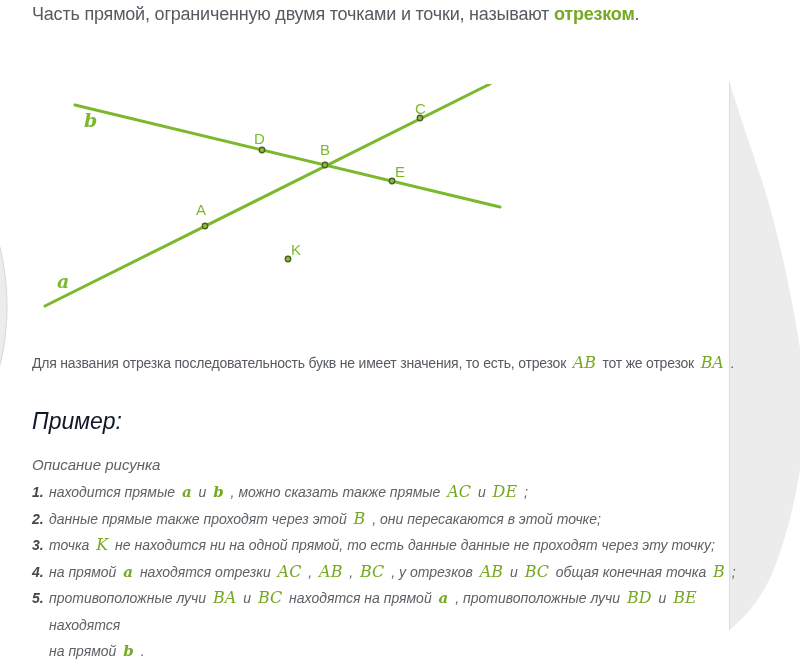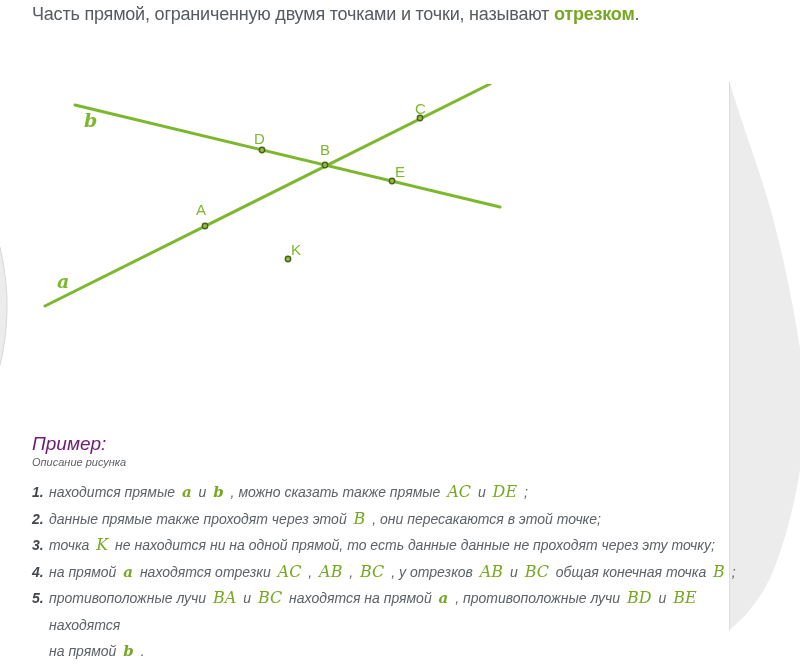--- a/index.html
+++ b/index.html
@@ -11,22 +11,22 @@
   }
   
   .intro{position:absolute;left:32px;top:7px;font-size:18px;line-height:15.5px;letter-spacing:-0.2px;}
   .note{position:absolute;left:32px;top:356px;font-size:14px;line-height:15.5px;letter-spacing:-0.2px;}
   .line{white-space:nowrap;}
   .seg-g{color:#76a822;font-weight:bold;}
   .seg-m{font-family:"DejaVu Serif",serif;font-style:italic;color:#76a822;
          font-size:16px;margin:0 3px;line-height:10px;}
   .seg-ml{font-family:"DejaVu Serif",serif;font-style:italic;font-weight:bold;color:#76a822;
          font-size:15px;margin:0 3px;line-height:10px;}
-  .example-heading{position:absolute;left:32px;top:433px;font-style:italic;font-size:19px;color:#701a75;}
-  .desc-heading{position:absolute;left:32px;top:456px;font-style:italic;font-size:11px;color:#5d6267;}
+  .example-heading{position:absolute;left:32px;top:408px;font-style:italic;font-size:23px;color:#0f172a;}
+  .desc-heading{position:absolute;left:32px;top:456px;font-style:italic;font-size:15px;color:#5d6267;}
   .list{position:absolute;left:32px;top:479px;width:742px;font-style:italic;font-size:14px;color:#5d6267;}
   .item{display:flex;line-height:26.5px;}
   .item .num{font-weight:bold;color:#44484c;flex:0 0 auto;min-width:15px;margin-right:2px;}
   .item .txt{flex:1 1 auto;}
   
   .figure{position:absolute;left:40px;top:84px;width:470px;height:235px;}
   .figure svg{display:block;width:470px;height:235px;}
   .diag-line{stroke:#7cb82d;stroke-width:3;stroke-linecap:round;}
   .diag-dot{fill:#8fbe3f;stroke:#49611b;stroke-width:1.4;}
   .diag-ptlabel{fill:#7cb82d;font-family:"Liberation Sans",sans-serif;font-size:15px;}
@@ -67,20 +67,21 @@
       <circle cx="222" cy="66" r="2.7" class="diag-dot"></circle>
       <text x="214" y="60" class="diag-ptlabel">D</text>
       <circle cx="352" cy="97" r="2.7" class="diag-dot"></circle>
       <text x="355" y="93" class="diag-ptlabel">E</text>
       <circle cx="248" cy="175" r="2.7" class="diag-dot"></circle>
       <text x="251" y="171" class="diag-ptlabel">K</text>
     </svg>
 </div>
 
 <div class="note">
+  <div class="line"><span>Для названия отрезка последовательность букв не имеет значения, то есть, отрезок </span><span class="seg-m">AB</span><span> тот же отрезок </span><span class="seg-m">BA</span><span> .</span></div>
 </div>
 
 <div class="example-heading">Пример:</div>
 <div class="desc-heading">Описание рисунка</div>
 
 <div class="list">
   <div class="item">
     <span class="num">1.</span>
     <span class="txt"><span>находится прямые </span><span class="seg-ml">a</span><span> и </span><span class="seg-ml">b</span><span> , можно сказать также прямые </span><span class="seg-m">AC</span><span> и </span><span class="seg-m">DE</span><span> ;</span></span>
   </div>

